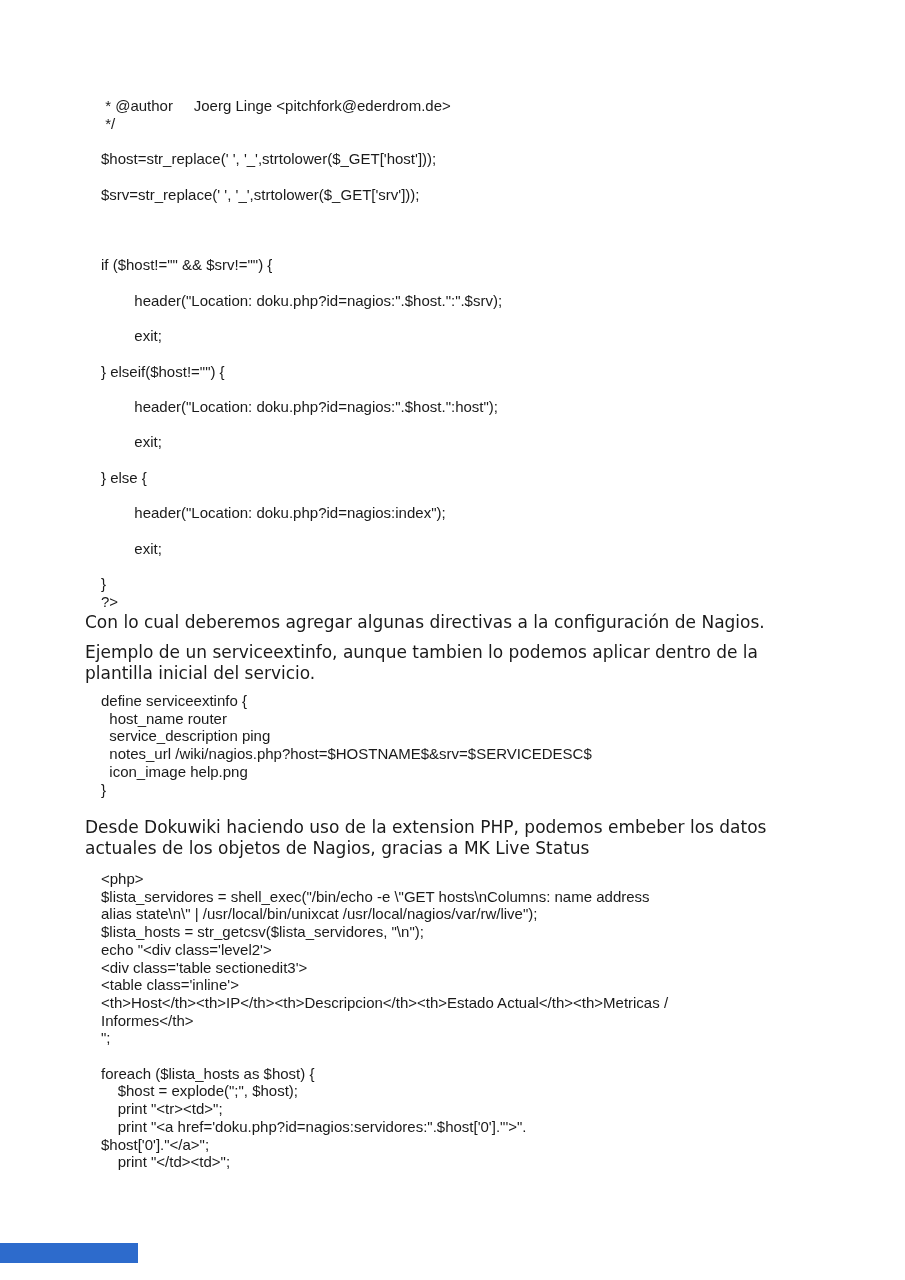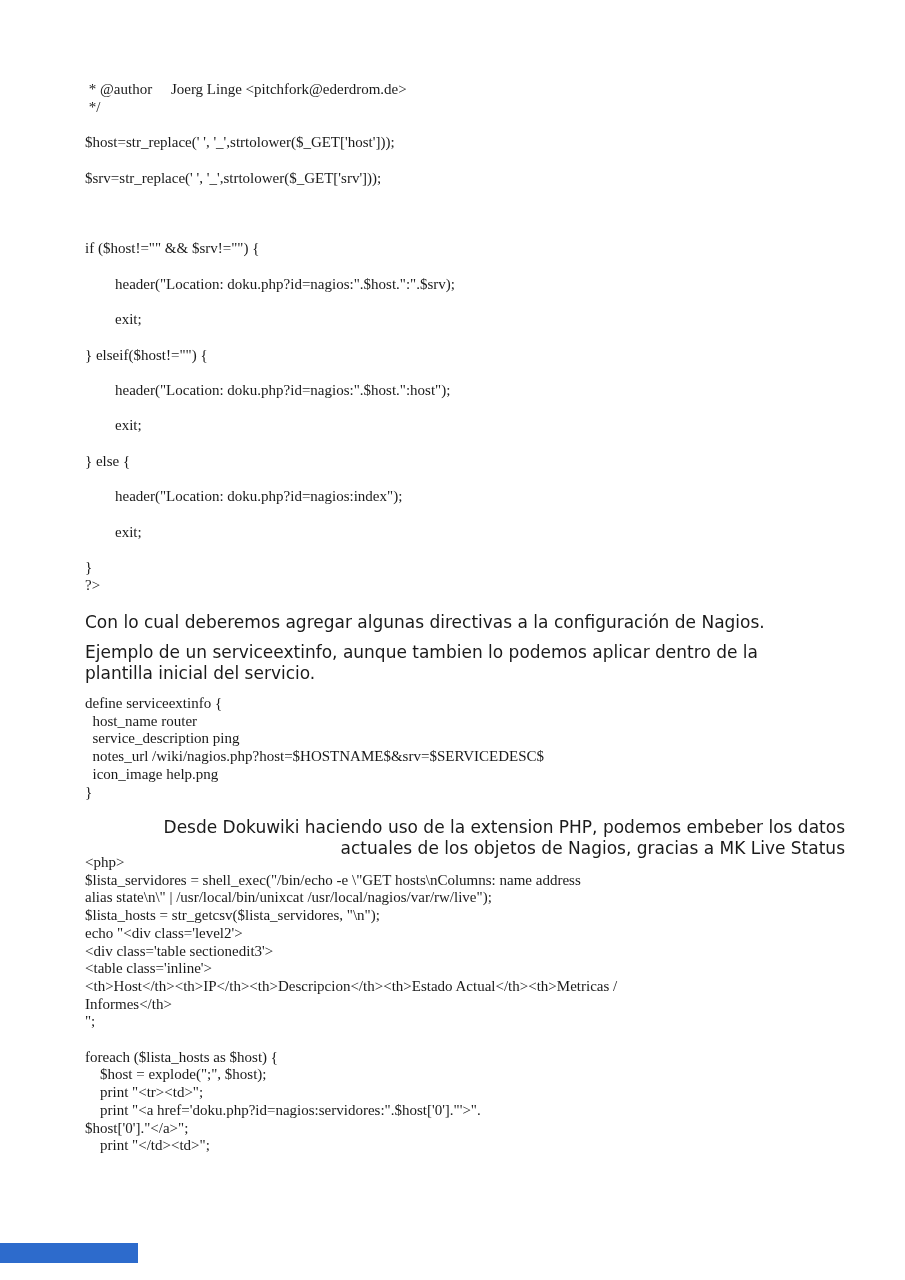--- a/index.html
+++ b/index.html
@@ -15,43 +15,43 @@
     font-family: "DejaVu Sans", sans-serif;
   }
   .page {
     position: absolute;
     inset: 0;
     background: #ffffff;
   }
   pre.code {
     position: absolute;
     left: 85px;
-    margin: 0;
-    font-family: Liberation Serif, serif;
+    margin: 16px;
+    font-family: Liberation Sans, sans-serif;
     font-size: 15px;
     line-height: 17.7px;
     color: #1a1a1a;
     white-space: pre;
   }
   #code-redirect   { top: 81px; }
-  #code-extinfo    { top: 695px; }
+  #code-extinfo    { top: 676px; }
   #code-livestatus { top: 854px; }
   p.para {
     position: absolute;
     left: 85px;
     margin: 0;
     font-size: 17px;
     line-height: 21px;
     color: #1a1a1a;
     white-space: pre-line;
     width: 760px;
   }
   #para-1 { top: 612px; }
   #para-2 { top: 642px; }
-  #para-3 { top: 817px; text-align: right; }
+  #para-3 { top: 817px; }
   .blue-bar {
     position: absolute;
     left: 0;
     top: 1243px;
     width: 138px;
     height: 20px;
   }
 </style>
 </head>
 <body>

